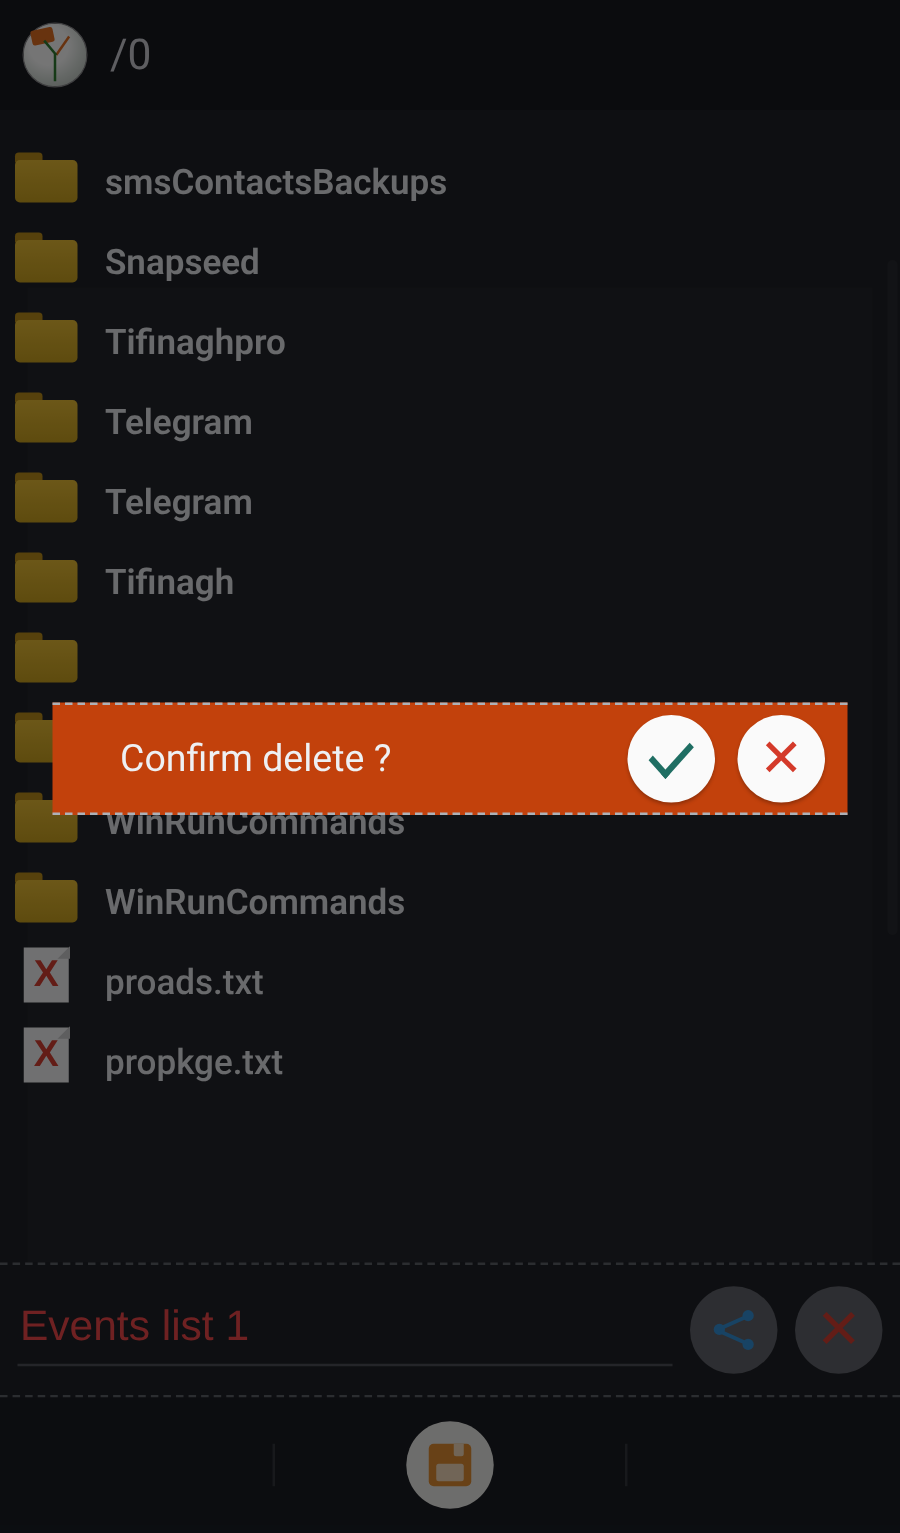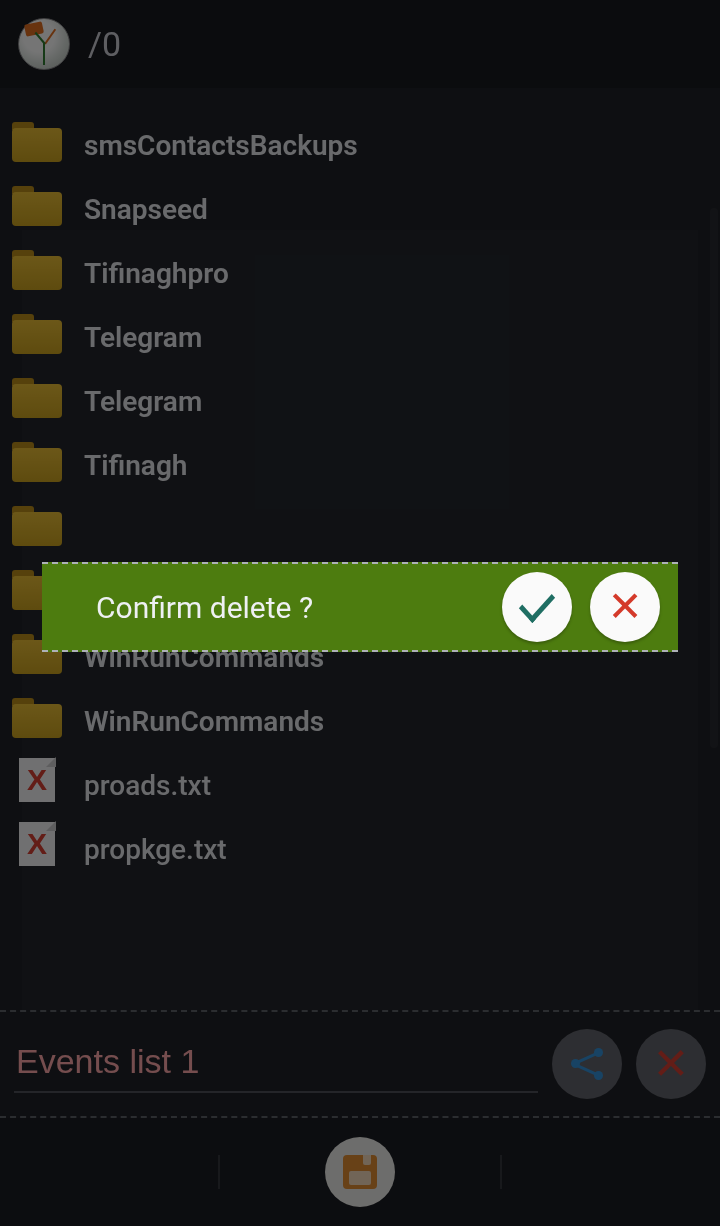--- a/index.html
+++ b/index.html
@@ -160,21 +160,21 @@
     display: flex;
     align-items: center;
     padding: 0 14px;
     gap: 14px;
   }
   .filename-input {
     flex: 1;
     background: transparent;
     border: none;
     border-bottom: 2px solid #4a4c52;
-    color: #fca5a5;
+    color: #ef4444;
     font-size: 34px;
     padding: 6px 2px 10px;
     outline: none;
   }
   .round-btn {
     width: 70px; height: 70px;
     border-radius: 50%;
     background: #5e6066;
     display:flex; align-items:center; justify-content:center;
     flex-shrink:0;
@@ -247,21 +247,21 @@
     inset:0;
     background: rgba(5,6,8,0.55);
   }
 
   
   .dialog {
     position: absolute;
     left: 42px; right: 42px;
     top: 562px;
     height: 90px;
-    background: #4d7c0f;
+    background: #c2410c;
     border-top: 2px dashed #aeb1b7;
     border-bottom: 2px dashed #aeb1b7;
     display:flex;
     align-items:center;
     padding: 0 18px 0 54px;
     gap: 18px;
   }
   .dialog-text {
     flex:1;
     color: #eef0f3;

